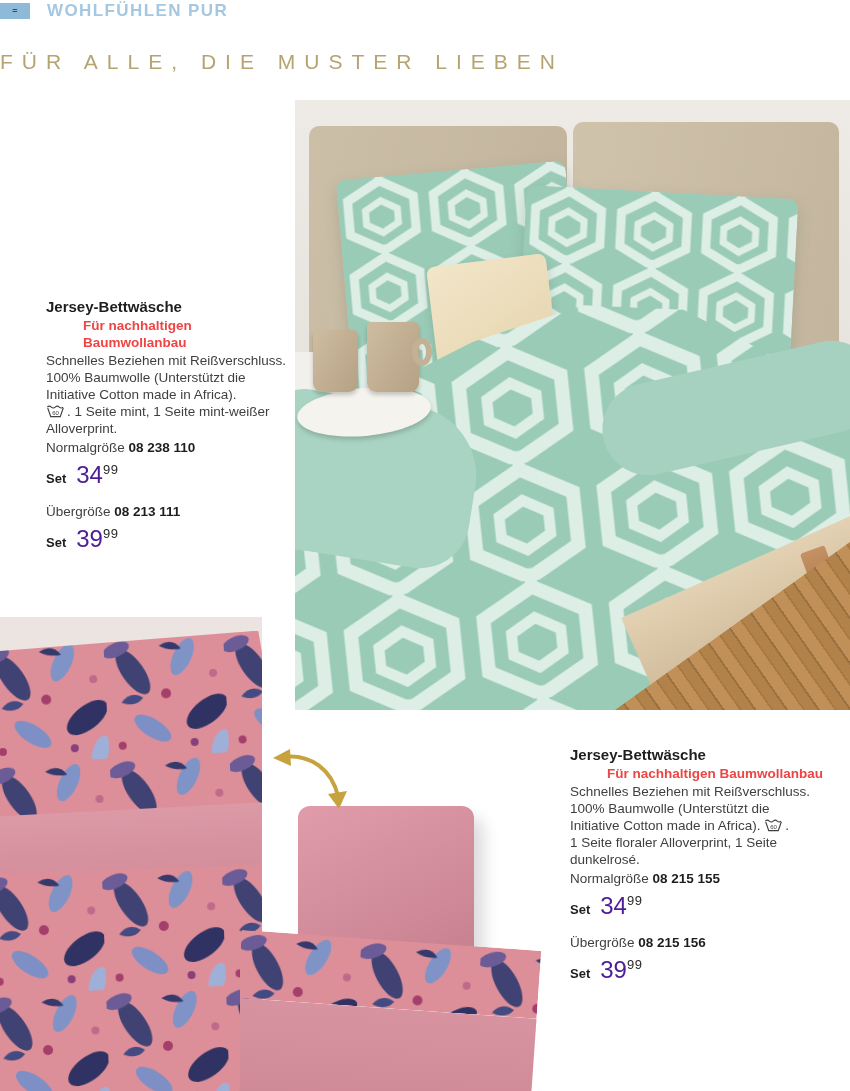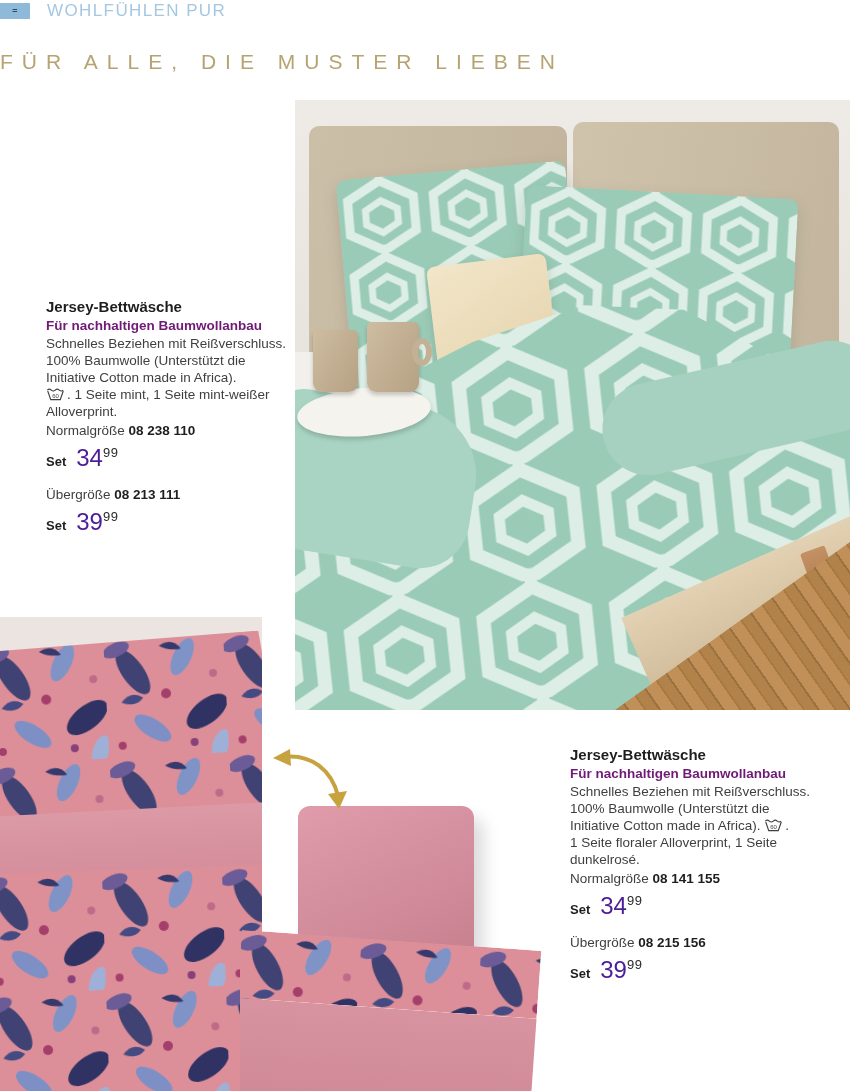--- a/index.html
+++ b/index.html
@@ -11,34 +11,34 @@
   }
   .abs { position:absolute; }
 
   
   .page-tab {
     left:0; top:3px; width:30px; height:16px; background:#8fb9d9;
     display:flex; align-items:center; justify-content:center;
     color:#2e4c66; font-size:9px; font-weight:bold;
   }
   .section-title {
-    left:47px; top:1px; font-size:17px; font-weight:normal;
+    left:47px; top:1px; font-size:17px; font-weight:bold;
     letter-spacing:1.4px; color:#a4c7e2;
   }
   .headline {
     left:0; right:0; top:50px; text-align:left;
     font-size:21px; letter-spacing:9px; color:#b5a471; font-weight:normal;
   }
 
   
   .product { color:#3f3f3f; font-size:13.5px; line-height:17px; }
   .product-1 { left:46px; top:298px; width:250px; }
   .product-2 { left:570px; top:746px; width:280px; }
   .p-title { font-size:15px; line-height:18px; font-weight:bold; color:#1e1e1e; margin-bottom:1px; }
-  .p-sub   { color:#701a75; font-weight:bold; margin-bottom:1px; }
+  .p-sub   { color:#ef4444; font-weight:bold; margin-bottom:1px;margin-left:37px; }
   .size-row { margin-top:2px; }
   .size-num { font-weight:bold; color:#1e1e1e; }
   .price-row { margin-top:5px; margin-bottom:16px; height:26px; }
   .set-label { font-weight:bold; font-size:13px; color:#1e1e1e; margin-right:10px;margin-top:40px; }
   .price-main { font-size:24px; color:#4c1d95; }
   .price-cents { font-size:13px; color:#2a2a2a; vertical-align:9px; letter-spacing:0.5px; }
   .wash-icon { width:19px; height:14px; vertical-align:-2px; margin-right:2px; }
 
   
   .main-photo { left:295px; top:100px; width:555px; height:610px; overflow:hidden; background:#eae6e1; }
@@ -244,21 +244,21 @@
       <svg class="wash-icon" viewBox="0 0 22 15">
         <path d="M2 4 L5.5 14 H16.5 L20 4" fill="none" stroke="#3f3f3f" stroke-width="1.3"></path>
         <path d="M1.5 3 q2.3 -2.2 4.6 0 q2.3 2.2 4.6 0 q2.3 -2.2 4.6 0 q2.3 2.2 4.6 0" fill="none" stroke="#3f3f3f" stroke-width="1.2"></path>
         <text x="11" y="12.5" font-size="7" text-anchor="middle" fill="#3f3f3f">60</text>
       </svg><span>.</span>
     </div>
     <div class="p-line">1 Seite floraler Alloverprint, 1 Seite</div>
     <div class="p-line">dunkelrosé.</div>
     <div class="size-row">
       <span>Normalgröße</span>
-      <span class="size-num">08 141 155</span>
+      <span class="size-num">08 215 155</span>
     </div>
     <div class="price-row">
       <span class="set-label">Set</span><span class="price-main">34</span><span class="price-cents">99</span>
     </div>
     <div class="size-row">
       <span>Übergröße</span>
       <span class="size-num">08 215 156</span>
     </div>
     <div class="price-row">
       <span class="set-label">Set</span><span class="price-main">39</span><span class="price-cents">99</span>

